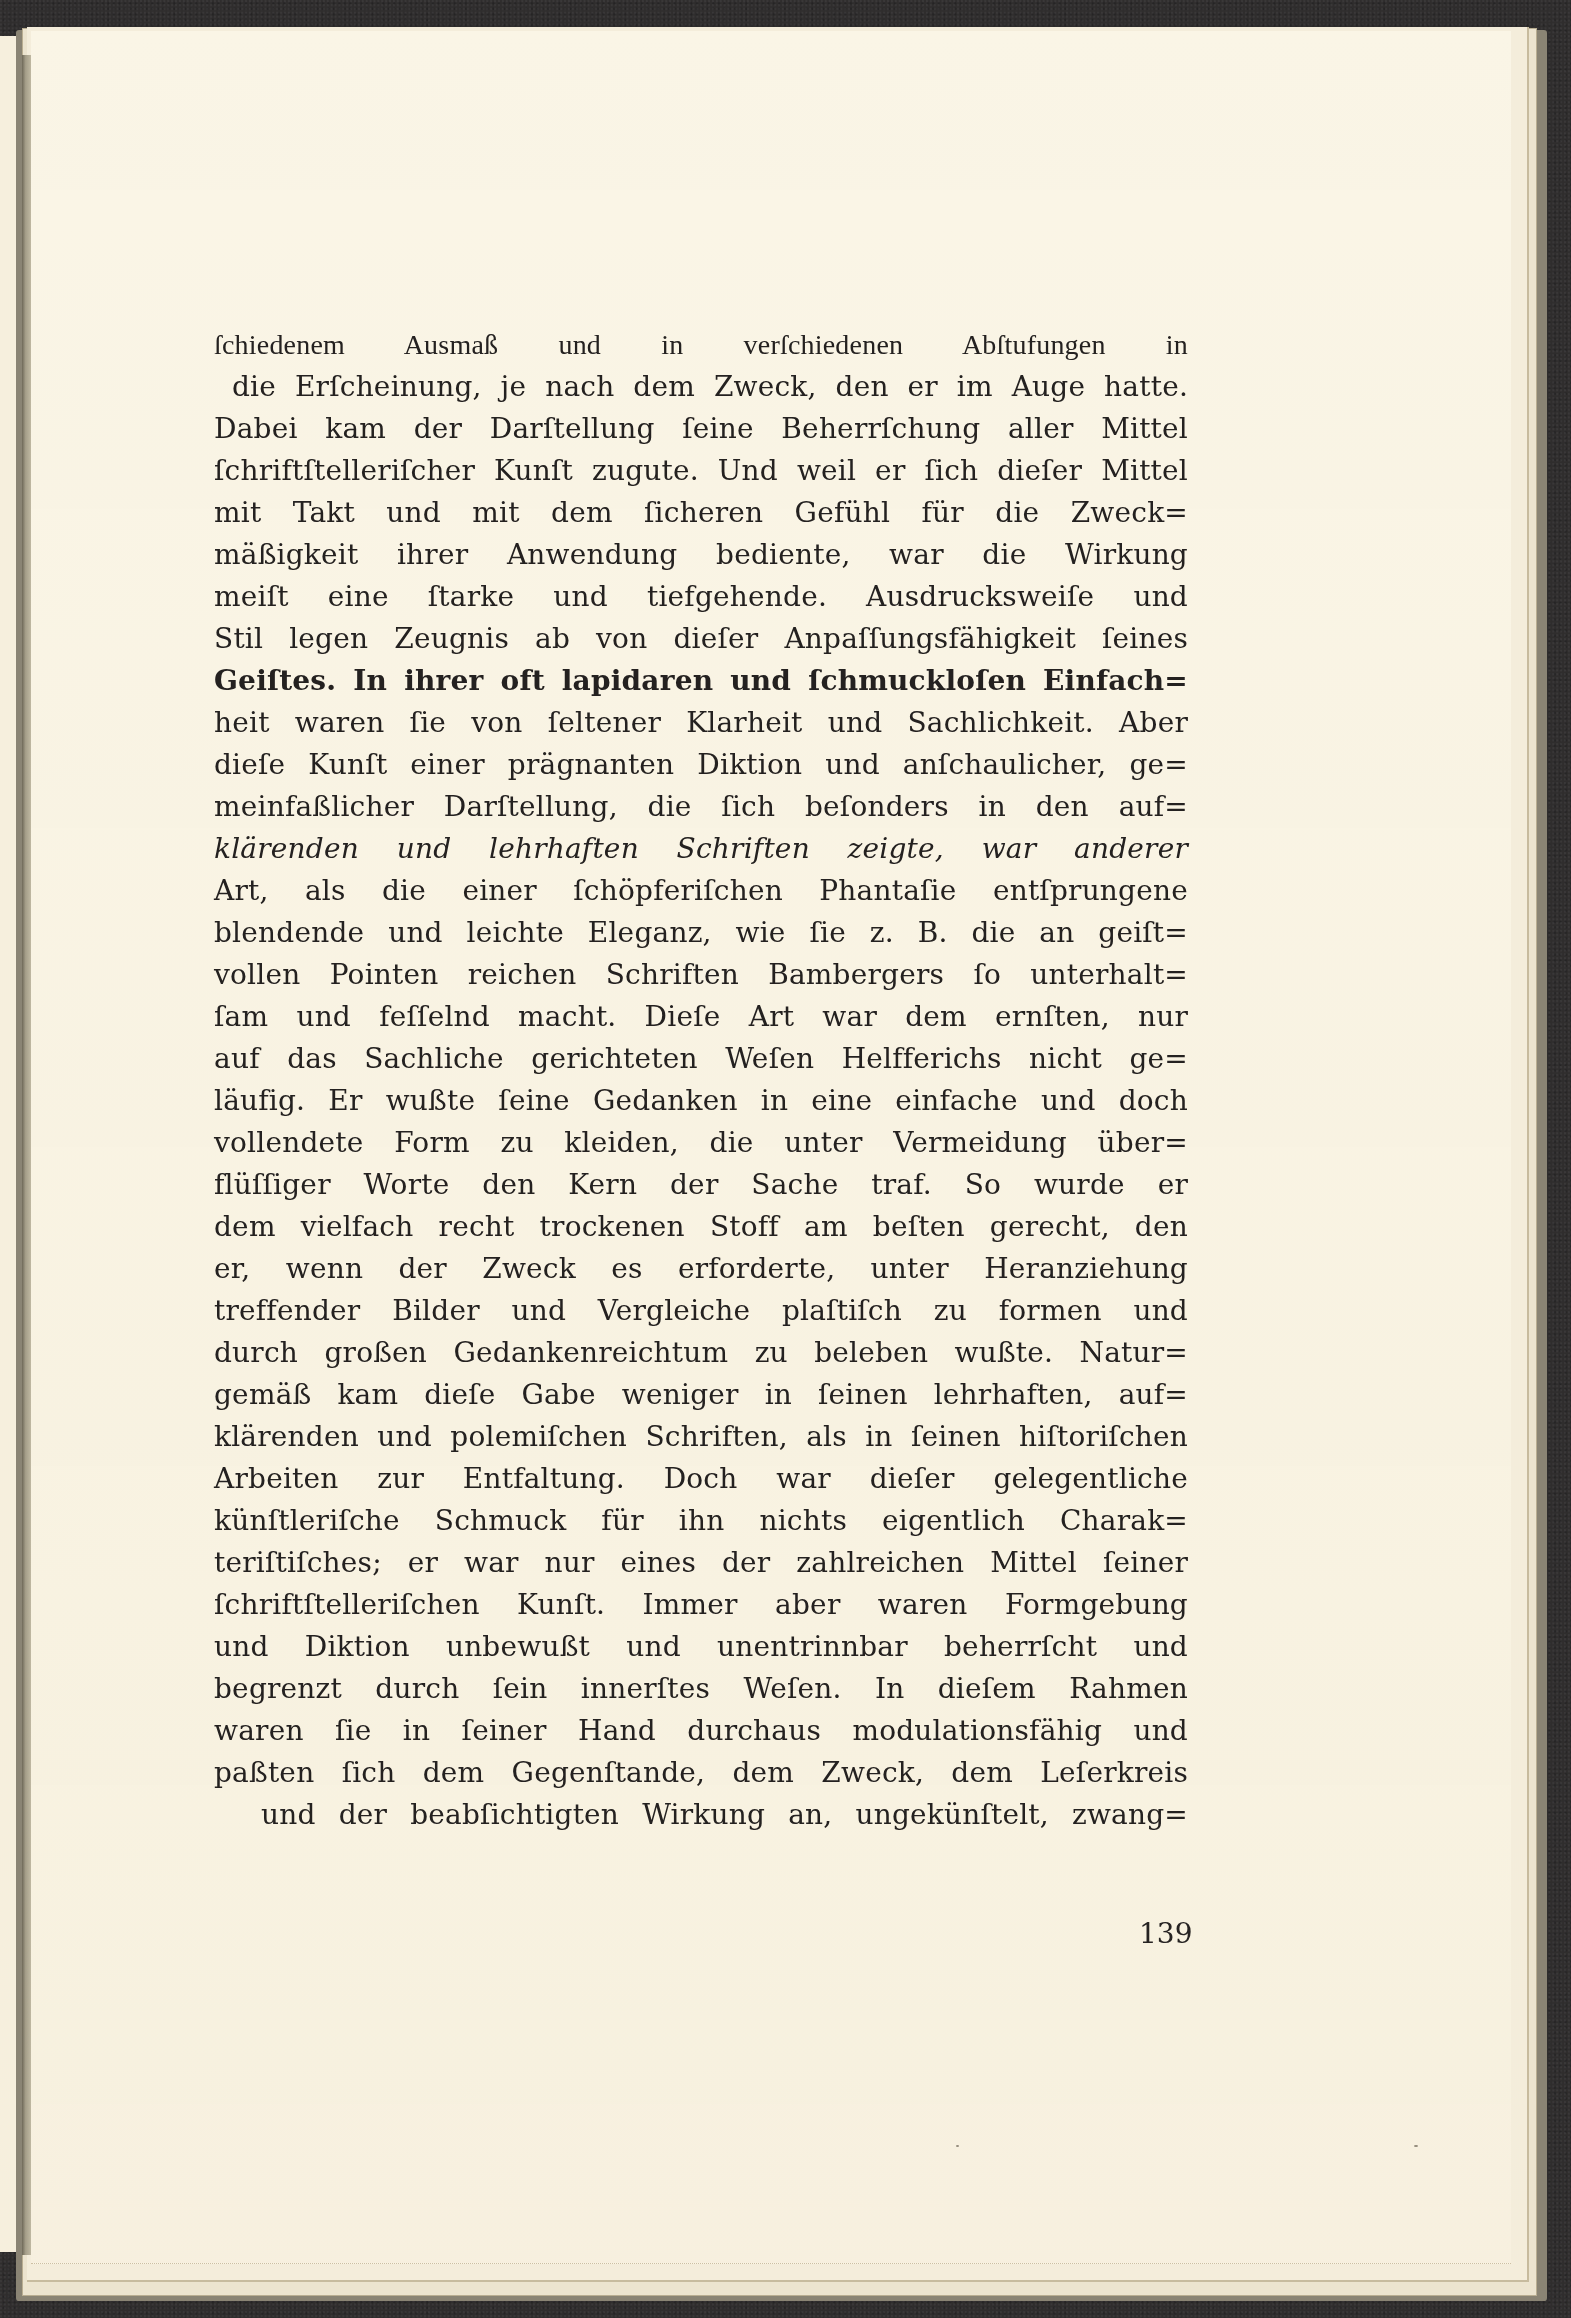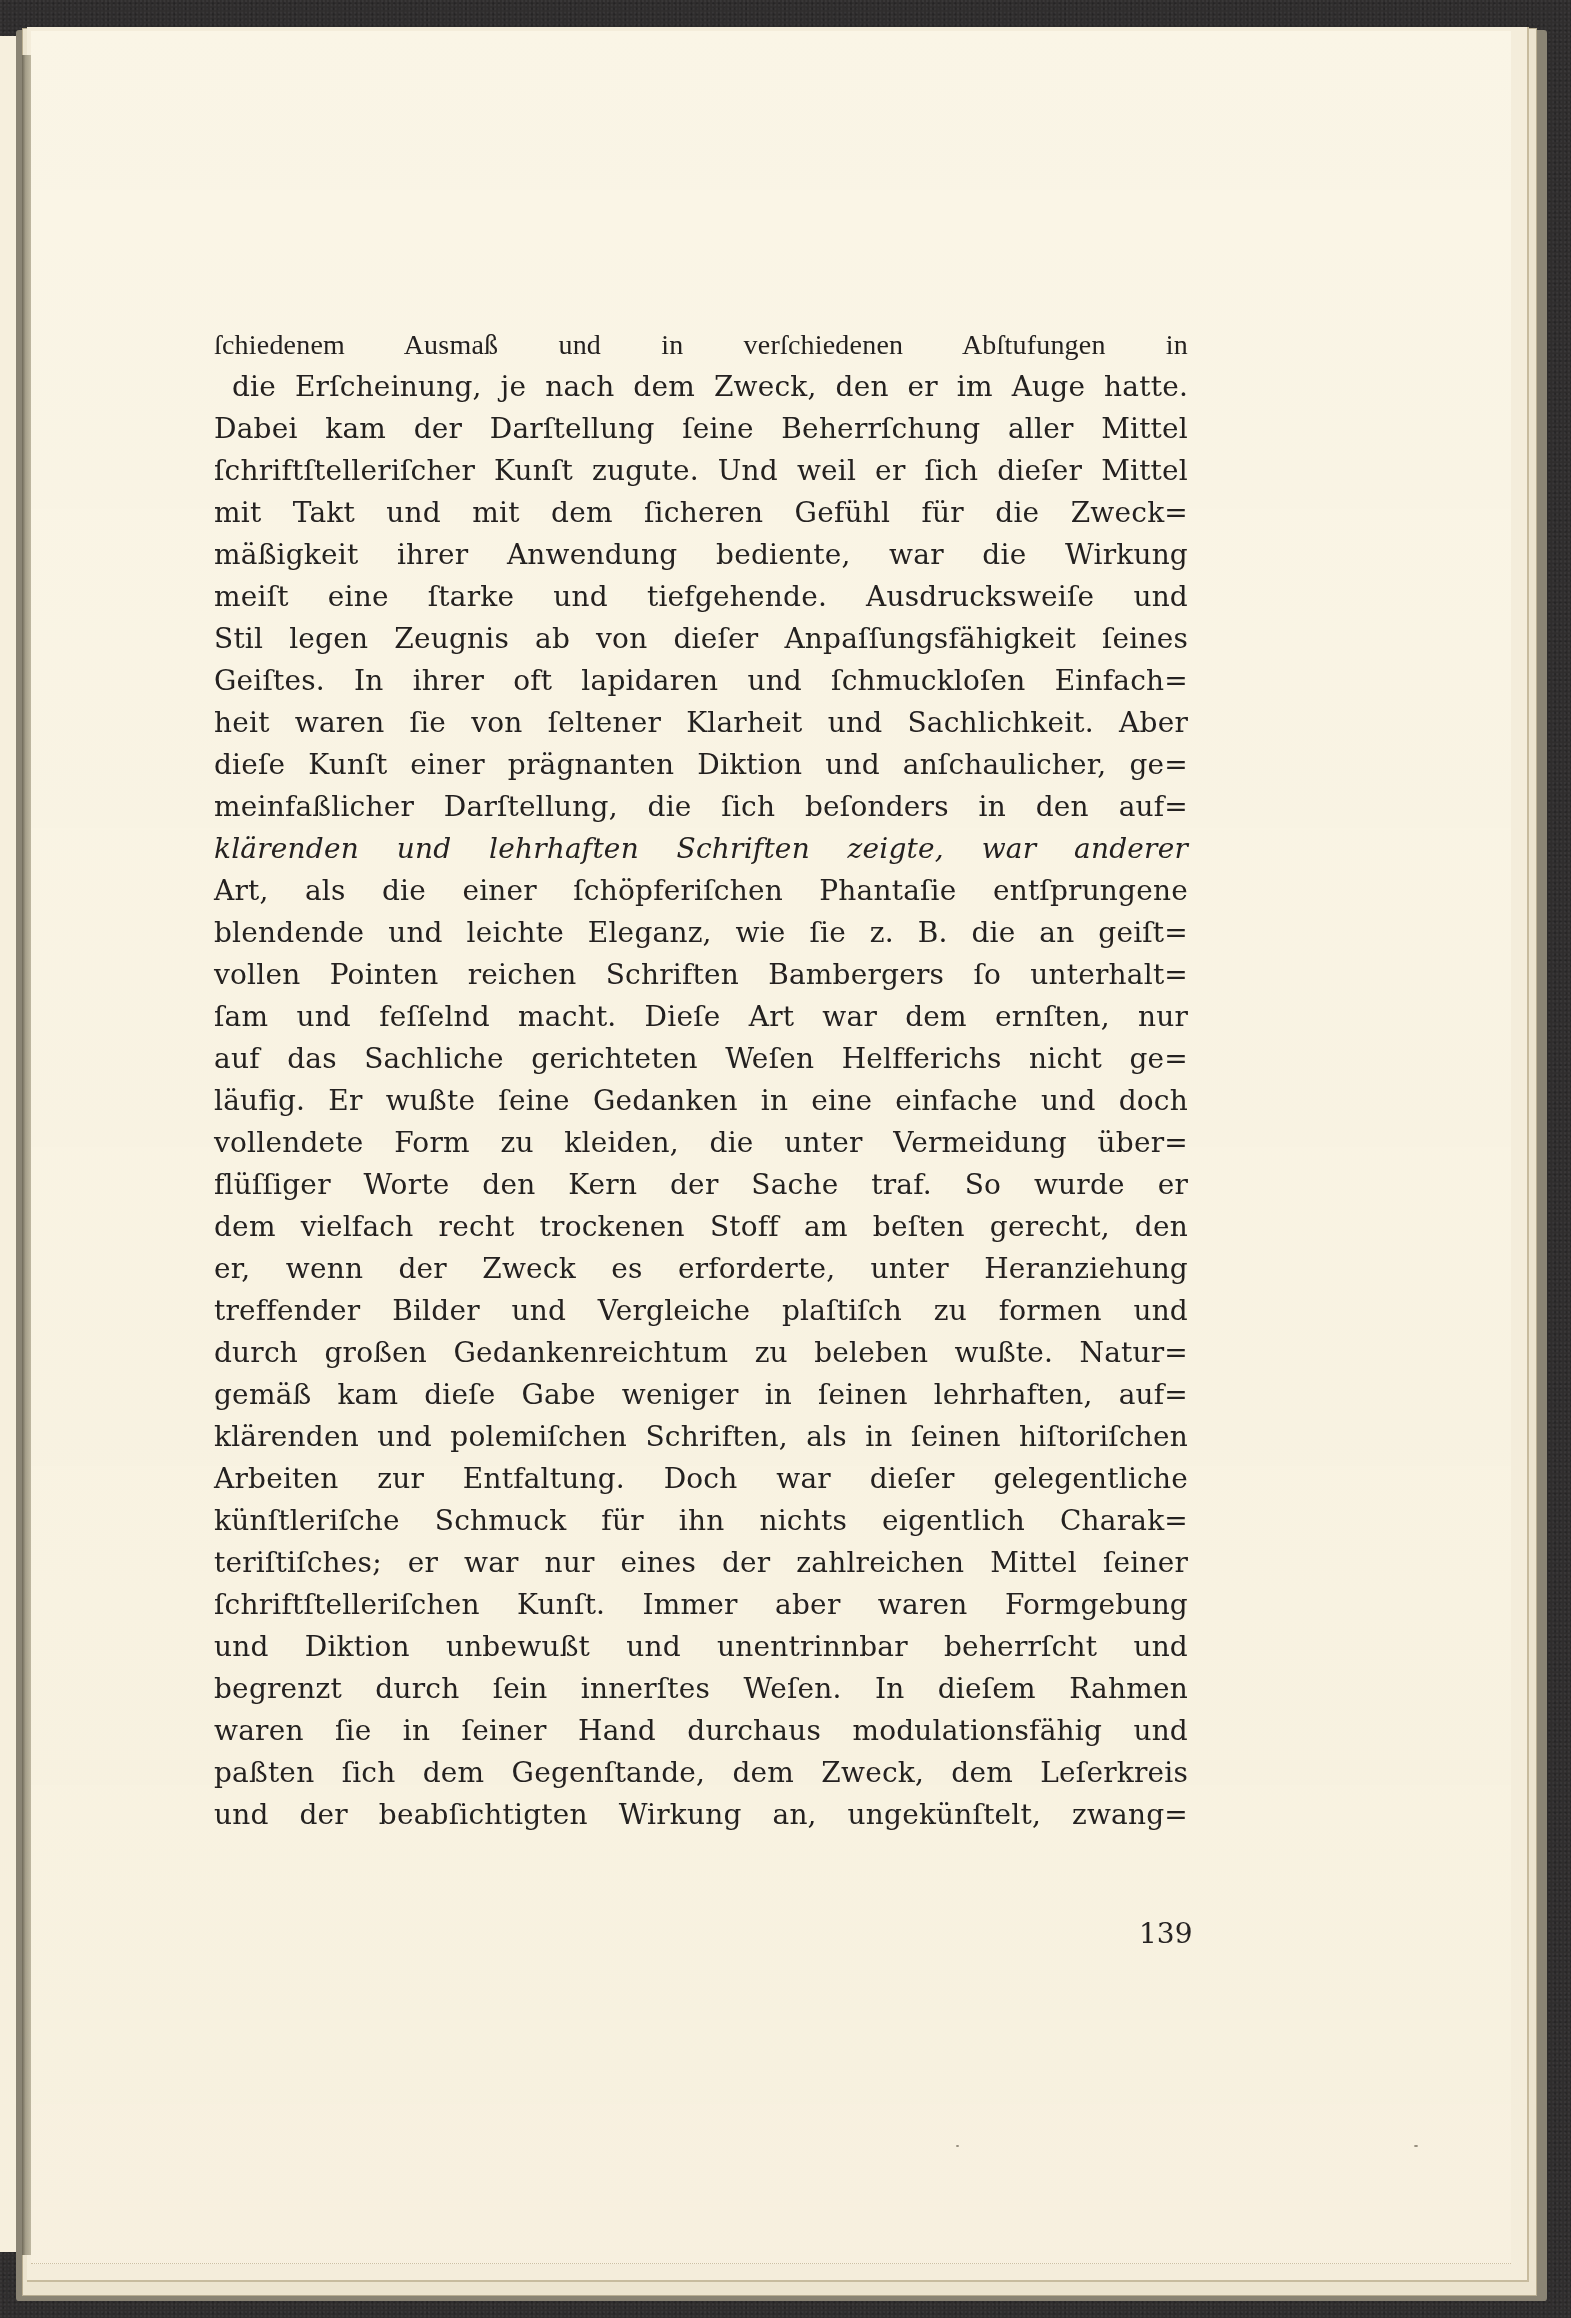--- a/index.html
+++ b/index.html
@@ -93,20 +93,21 @@
     .line {
       display: block;
       white-space: nowrap;
       text-align: justify;
       text-align-last: justify;
       height: 42px;
       overflow: visible;
     }
     .line.last {
       text-align-last: justify;
+      margin-left: 47px;
     }
     .page-number {
       position: absolute;
       left: 1139px;
       top: 1917px;
       width: 52px;
       text-align: right;
       font-family: "DejaVu Serif", serif;
       font-size: 28px;
       color: #262322;
@@ -136,21 +137,21 @@
 
 <div class="text-block" id="text-block">
     <span class="line" style="display: block; text-align: justify; text-align-last: justify; font-family: Liberation Serif, serif;">ſchiedenem Ausmaß und in verſchiedenen Abſtufungen in</span>
     <span class="line" style="display: block; text-align: justify; text-align-last: justify; margin-left: 18px;">die Erſcheinung, je nach dem Zweck, den er im Auge hatte.</span>
     <span class="line" style="display: block; text-align: justify; text-align-last: justify;">Dabei kam der Darſtellung ſeine Beherrſchung aller Mittel</span>
     <span class="line" style="display: block; text-align: justify; text-align-last: justify;">ſchriftſtelleriſcher Kunſt zugute.  Und weil er ſich dieſer Mittel</span>
     <span class="line" style="display: block; text-align: justify; text-align-last: justify;">mit Takt und mit dem ſicheren Gefühl für die Zweck=</span>
     <span class="line" style="display: block; text-align: justify; text-align-last: justify;">mäßigkeit ihrer Anwendung bediente, war die Wirkung</span>
     <span class="line" style="display: block; text-align: justify; text-align-last: justify;">meiſt eine ſtarke und tiefgehende.  Ausdrucksweiſe und</span>
     <span class="line" style="display: block; text-align: justify; text-align-last: justify;">Stil legen Zeugnis ab von dieſer Anpaſſungsfähigkeit ſeines</span>
-    <span class="line" style="display: block; text-align: justify; text-align-last: justify;">Geiſtes.  In ihrer oft lapidaren und ſchmuckloſen Einfach=</span>
+    <span class="line" style="display: block; text-align: justify; text-align-last: justify; font-weight: bold;">Geiſtes.  In ihrer oft lapidaren und ſchmuckloſen Einfach=</span>
     <span class="line" style="display: block; text-align: justify; text-align-last: justify;">heit waren ſie von ſeltener Klarheit und Sachlichkeit. Aber</span>
     <span class="line" style="display: block; text-align: justify; text-align-last: justify;">dieſe Kunſt einer prägnanten Diktion und anſchaulicher, ge=</span>
     <span class="line" style="display: block; text-align: justify; text-align-last: justify;">meinfaßlicher Darſtellung, die ſich beſonders in den auf=</span>
     <span class="line" style="display: block; text-align: justify; text-align-last: justify; font-style: italic;">klärenden und lehrhaften Schriften zeigte, war anderer</span>
     <span class="line" style="display: block; text-align: justify; text-align-last: justify;">Art, als die einer ſchöpferiſchen Phantaſie entſprungene</span>
     <span class="line" style="display: block; text-align: justify; text-align-last: justify;">blendende und leichte Eleganz, wie ſie z. B. die an geiſt=</span>
     <span class="line" style="display: block; text-align: justify; text-align-last: justify;">vollen Pointen reichen Schriften Bambergers ſo unterhalt=</span>
     <span class="line" style="display: block; text-align: justify; text-align-last: justify;">ſam und feſſelnd macht.  Dieſe Art war dem ernſten, nur</span>
     <span class="line" style="display: block; text-align: justify; text-align-last: justify;">auf das Sachliche gerichteten Weſen Helfferichs nicht ge=</span>
     <span class="line" style="display: block; text-align: justify; text-align-last: justify;">läufig.  Er wußte ſeine Gedanken in eine einfache und doch</span>

